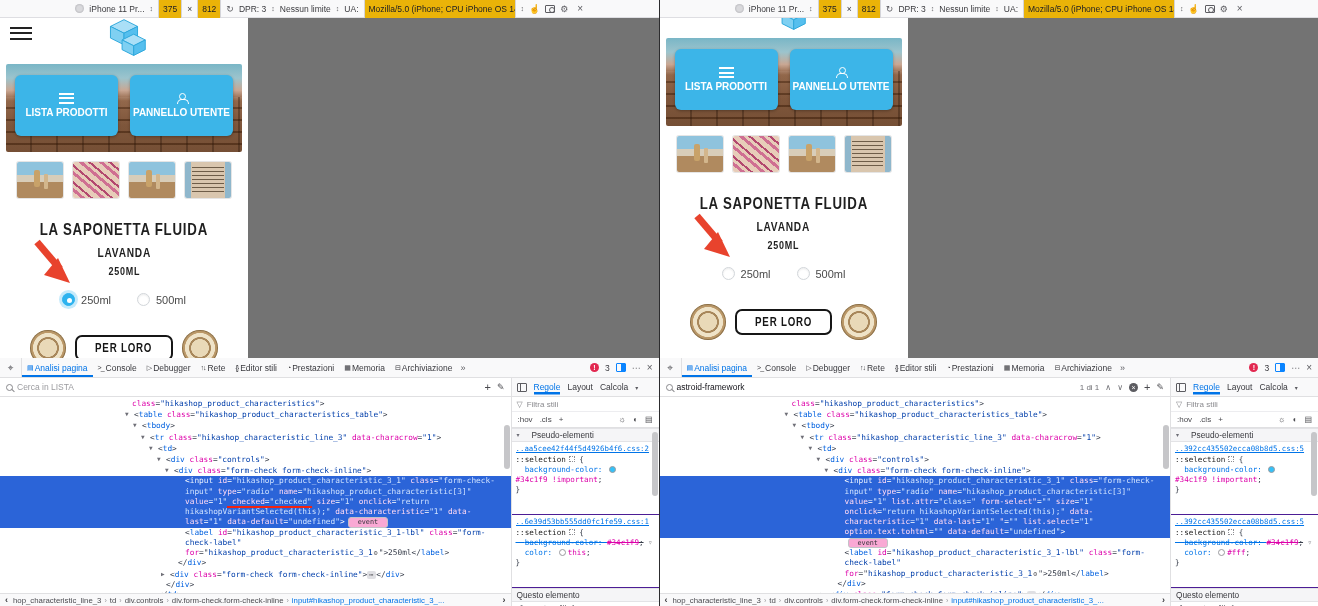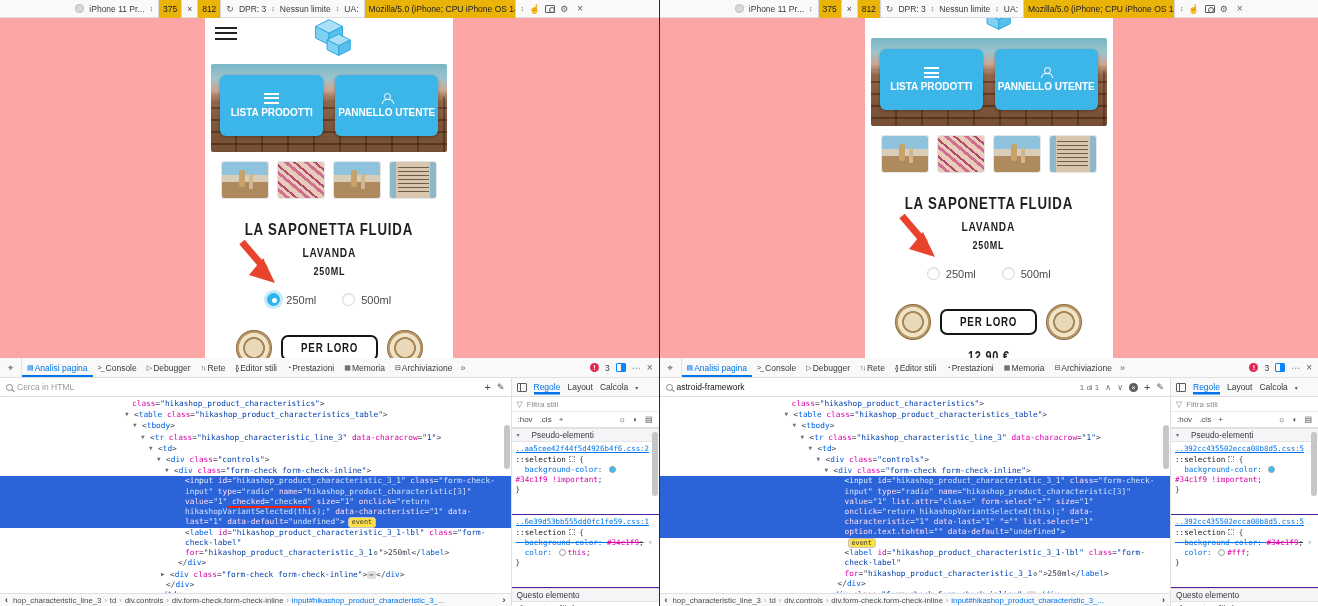--- a/index.html
+++ b/index.html
@@ -14,21 +14,21 @@
 .tbx{background:#eab308;border:1px solid #d4d4d9;border-radius:6px;height:13px;display:flex;align-items:center;padding:17px 4px;color:#202024}
 .uabox{max-width:152px;overflow:hidden}
 .step{font-size:7px;color:#5c5c61}
 .rot{font-size:9px;color:#5c5c61}
 .touch{font-size:9px;color:#5c5c61}.touch.on{color:#0a84ff}
 .cam{width:10px;height:8px;border:1px solid #5c5c61;border-radius:1px;position:relative;flex:none}
 .cam::after{content:"";position:absolute;left:2.5px;top:1px;width:4px;height:4px;border:1px solid #5c5c61;border-radius:50%}
 .gear{font-size:9px;color:#5c5c61}
 .closex{font-size:10px;color:#5c5c61;margin-left:4px}
 
-.content{height:340px;flex:none;display:flex;justify-content:center;background:#fca5a5;overflow:hidden}
+.content{height:340px;flex:none;display:flex;background:#737373;overflow:hidden}
 .viewport{width:248px;height:340px;background:#fff;overflow:hidden;flex:none}
 .scrolled .pagein{transform:translateY(-26px)}
 .phead{height:46px;position:relative;display:flex;align-items:flex-start;justify-content:center}
 .burger{position:absolute;left:10px;top:9px;width:22px;height:13px;border-top:2.5px solid #222;border-bottom:2.5px solid #222}
 .burger::after{content:"";display:block;height:2.5px;background:#222;margin-top:2.6px}
 .logo{width:58px;height:42px}
 .hero{height:88px;margin:0 6px;position:relative;border-radius:2px;background:linear-gradient(180deg,#79b6c6 0%,#9cc4cd 16%,#c9a793 30%,#8a5c3d 42%,#74492c 70%,#6b4226 100%)}
 .hero::after{content:"";position:absolute;left:0;right:0;top:38%;bottom:0;background:repeating-linear-gradient(90deg,rgba(40,20,8,0) 0 24px,rgba(40,20,8,.35) 24px 26px),repeating-linear-gradient(180deg,rgba(255,255,255,.07) 0 10px,rgba(30,15,5,.28) 10px 12px)}
 .nav-btns{position:absolute;left:8px;right:8px;top:11px;display:flex;gap:12px;justify-content:center;z-index:2}
 .nav-btn{flex:1;max-width:103px;height:61px;background:#3cb5e8;border:none;border-radius:6px;color:#fff;display:flex;flex-direction:column;align-items:center;justify-content:center;gap:3px;font-size:10px;font-weight:700;line-height:11px;text-align:center;font-family:"Liberation Sans",sans-serif;box-shadow:0 1px 3px rgba(0,0,0,.3)}
@@ -81,21 +81,21 @@
 .sr-right{margin-left:auto;display:flex;align-items:center;gap:6px;color:#6f6f74;font-size:8px}
 .clr{width:9px;height:9px;border-radius:50%;background:#5c5c61;color:#fff;font-size:7px;line-height:9px;text-align:center}
 .plus{font-size:11px;color:#4a4a4f}
 .eyed{font-size:9px;color:#4a4a4f}
 .markup{flex:1;overflow:hidden;position:relative;font-family:"DejaVu Sans Mono",monospace;font-size:7.8px;line-height:10.2px;color:#393f4c;padding-top:2px;background:#fff}
 .mline{white-space:pre-wrap;padding-right:12px}
 .tw{display:inline-block;width:0;margin-left:-9px;padding-right:9px;color:#6f6f77;font-size:6px;vertical-align:1px}
 .c-p{color:#393f4c}.c-t{color:#0060df}.c-a{color:#dd00a9}.c-v{color:#003eaa}.c-x{color:#393f4c}
 .c-l{color:#003eaa;}
 .c-g{font-size:6.5px;color:#5c5c61;padding:0 1px}
-.c-b{display:inline-block;background:#fde047;color:#33333a;border:1px solid #c3c3c8;border-radius:3px;padding:0 3px;margin-left:3px;font-size:6.8px;line-height:8.5px}
+.c-b{display:inline-block;background:#f9a8d4;color:#33333a;border:1px solid #c3c3c8;border-radius:3px;padding:0 9px;margin-left:3px;font-size:6.8px;line-height:8.5px}
 .c-m{display:inline-block;background:#dfdfe3;border-radius:2px;padding:0 2px;color:#45454a;font-size:6.8px;line-height:8.5px;letter-spacing:1px}
 .f-u{border-bottom:2px solid #f3220f}
 .f-s{text-decoration:line-through}
 .mline.sel{background:#2b64d8}
 .sel .c-p,.sel .c-x{color:#fff}
 .sel .c-t{color:#e8f1ff}
 .sel .c-a{color:#ffd9f4}
 .sel .c-v,.sel .c-l{color:#cfe2ff}
 .vthumb{position:absolute;right:1px;width:6px;border-radius:3px;background:#c6c6c9}
 .mk-th{top:28px;height:44px}
@@ -262,21 +262,21 @@
           <span class="errn">3</span>
           <span class="spl"></span>
           <span class="menu3">⋯</span>
           <span class="dtx">×</span>
         </span>
       </div>
       <div class="dt-body">
         <div class="dt-leftcol">
           <div class="dt-search">
             <span class="mag"></span>
-            <span class="stext ph">Cerca in HTML</span>
+            <span class="stext ph">Cerca in LISTA</span>
             <span class="sr-right">
               <span class="plus">+</span>
               <span class="eyed">✎</span>
             </span>
           </div>
           <div class="markup">
               <div class="mline" style="padding-left: 132px;"><span class="c-a">class</span><span class="c-p">=</span><span class="c-v">"hikashop_product_characteristics"</span><span class="c-p">&gt;</span></div>
               <div class="mline" style="padding-left: 134px;"><span class="tw">▼</span><span class="c-p">&lt;</span><span class="c-t">table</span><span class="c-a"> class</span><span class="c-p">=</span><span class="c-v">"hikashop_product_characteristics_table"</span><span class="c-p">&gt;</span></div>
               <div class="mline" style="padding-left: 142px;"><span class="tw">▼</span><span class="c-p">&lt;</span><span class="c-t">tbody</span><span class="c-p">&gt;</span></div>
               <div class="mline" style="padding-left: 150px;"><span class="tw">▼</span><span class="c-p">&lt;</span><span class="c-t">tr</span><span class="c-a"> class</span><span class="c-p">=</span><span class="c-v">"hikashop_characteristic_line_3"</span><span class="c-a"> data-characrow</span><span class="c-p">=</span><span class="c-v">"1"</span><span class="c-p">&gt;</span></div>
@@ -436,21 +436,20 @@
                   <span class="radio"></span>
                   <span>500ml</span>
                 </label>
               </span>
           </div>
           <div class="badgerow">
             <span class="stamp"></span>
             <span class="perloro"><span class="cond">PER LORO</span></span>
             <span class="stamp"></span>
           </div>
-          <div class="price"><span class="cond">12,90 €</span></div>
         </div>
       </div>
     </div>
 
     <div class="dt">
       <div class="dt-tabs">
         <span class="pick">⌖</span>
         <span style="display:flex">
             <div class="dt-tab act">
               <span class="ticon">▤</span>

